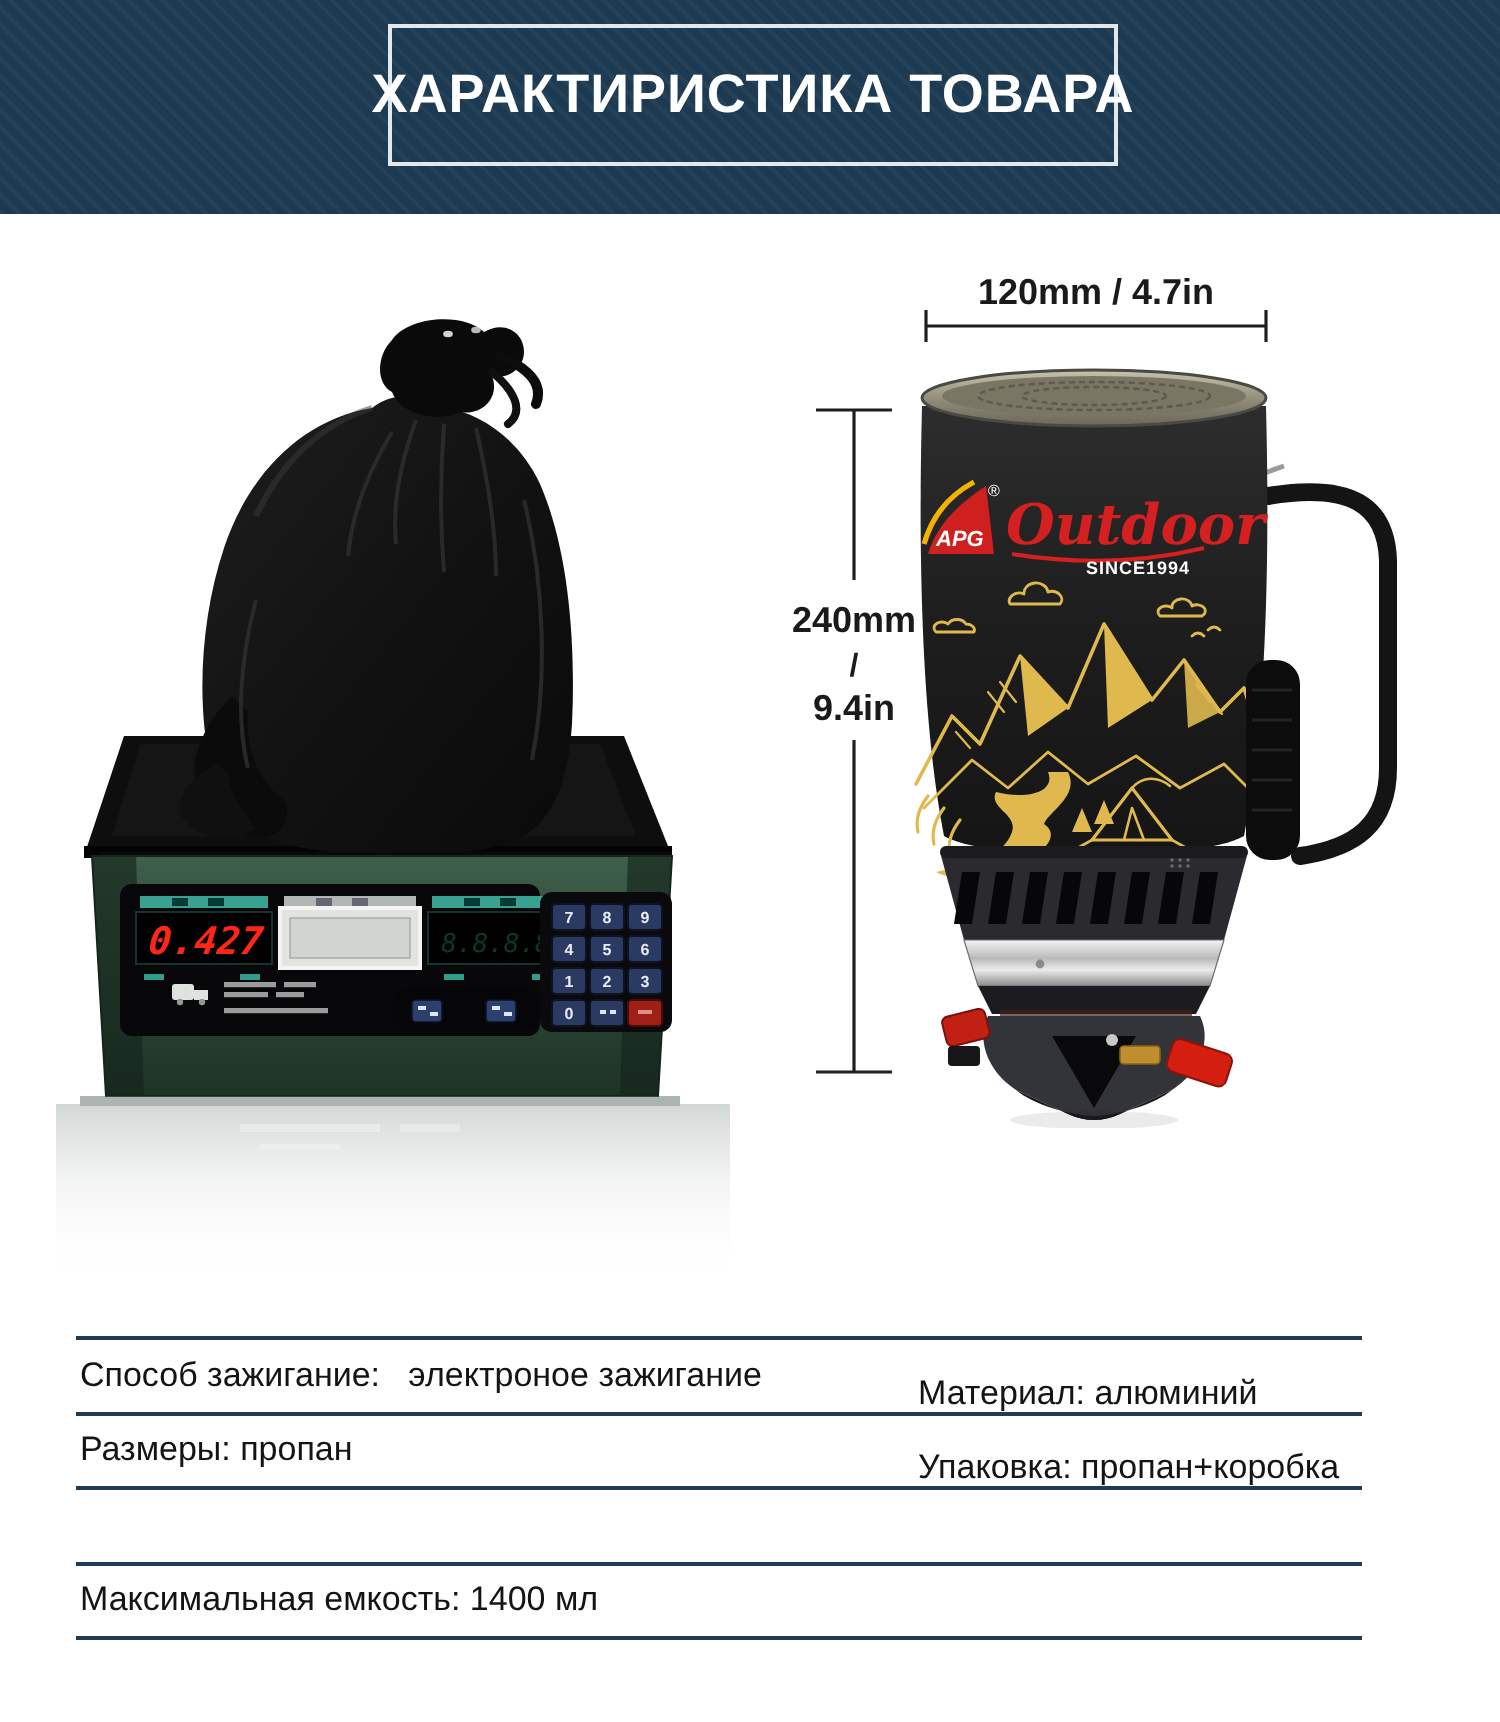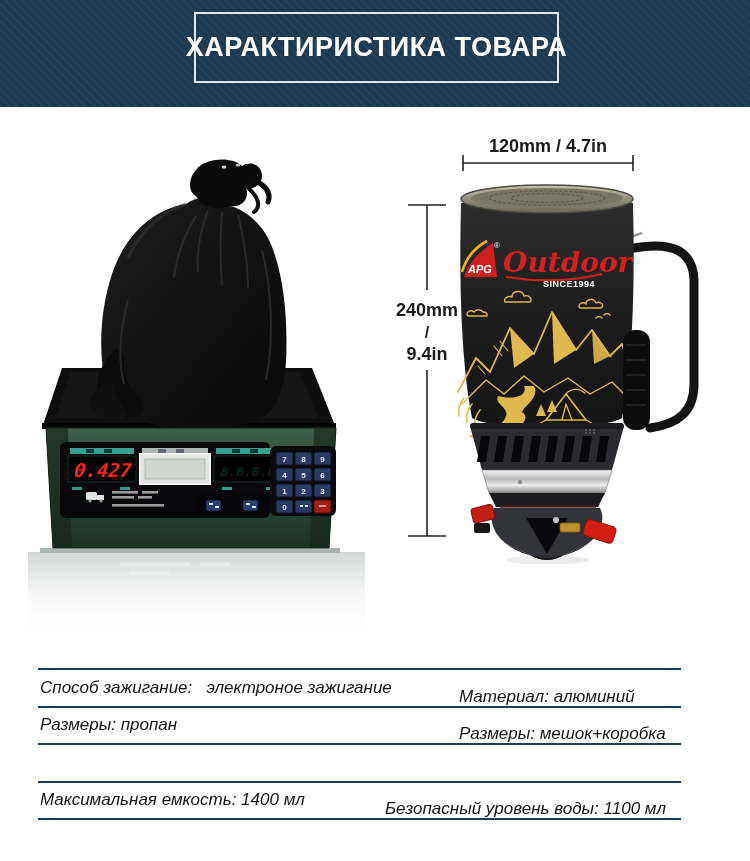--- a/index.html
+++ b/index.html
@@ -7,21 +7,21 @@
         font-family:"Liberation Sans",sans-serif;padding-left:36px;}
   
   .band{position:absolute;left:0;top:0;width:750px;height:107px;background:#1c3a52;
         background-image:repeating-linear-gradient(45deg,rgba(255,255,255,0.035) 0 2px,rgba(0,0,0,0) 2px 6px);}
   .title-box{position:absolute;left:194px;top:12px;width:365px;height:71px;box-sizing:border-box;
         border:2px solid rgba(255,255,255,0.88);display:flex;align-items:center;justify-content:center;}
   .title-box h1{margin:0;color:#ffffff;font-size:27px;font-weight:bold;letter-spacing:0.5px;white-space:nowrap;}
   
   .photo{position:absolute;}
   
-  .spec-table{position:absolute;left:38px;top:668px;width:643px;font-style:italic;}
+  .spec-table{position:absolute;left:38px;top:668px;width:643px;}
   .spec-row{display:flex;align-items:center;height:35.5px;border-top:2px solid #1e3c55;
         font-size:17px;color:#141414;white-space:pre-wrap;}
   .spec-table .spec-row:last-child{border-bottom:2px solid #1e3c55;align-items:center;}
   .cell-l{flex:1 1 auto;padding-left:2px;}
   .cell-r{flex:0 0 222px;width:222px;margin-top:18px;}
   .cell-r.wide{flex:0 0 296px;width:296px;}
 </style>
 </head>
 <body>
 
@@ -317,23 +317,22 @@
     </g>
   </svg>
 
   <div class="spec-table">
     <div class="spec-row">
       <div class="cell-l">Способ зажигание:   электроное зажигание</div>
       <div class="cell-r">Материал: алюминий</div>
     </div>
     <div class="spec-row">
       <div class="cell-l">Размеры: пропан</div>
-      <div class="cell-r">Размеры: мешок+коробка</div>
+      <div class="cell-r">Упаковка: пропан+коробка</div>
     </div>
     <div class="spec-row">
     </div>
     <div class="spec-row">
       <div class="cell-l">Максимальная емкость: 1400 мл</div>
-      <div class="cell-r wide">Безопасный уровень воды: 1100 мл</div>
     </div>
   </div>
 
 </div>
 
 </body></html>

